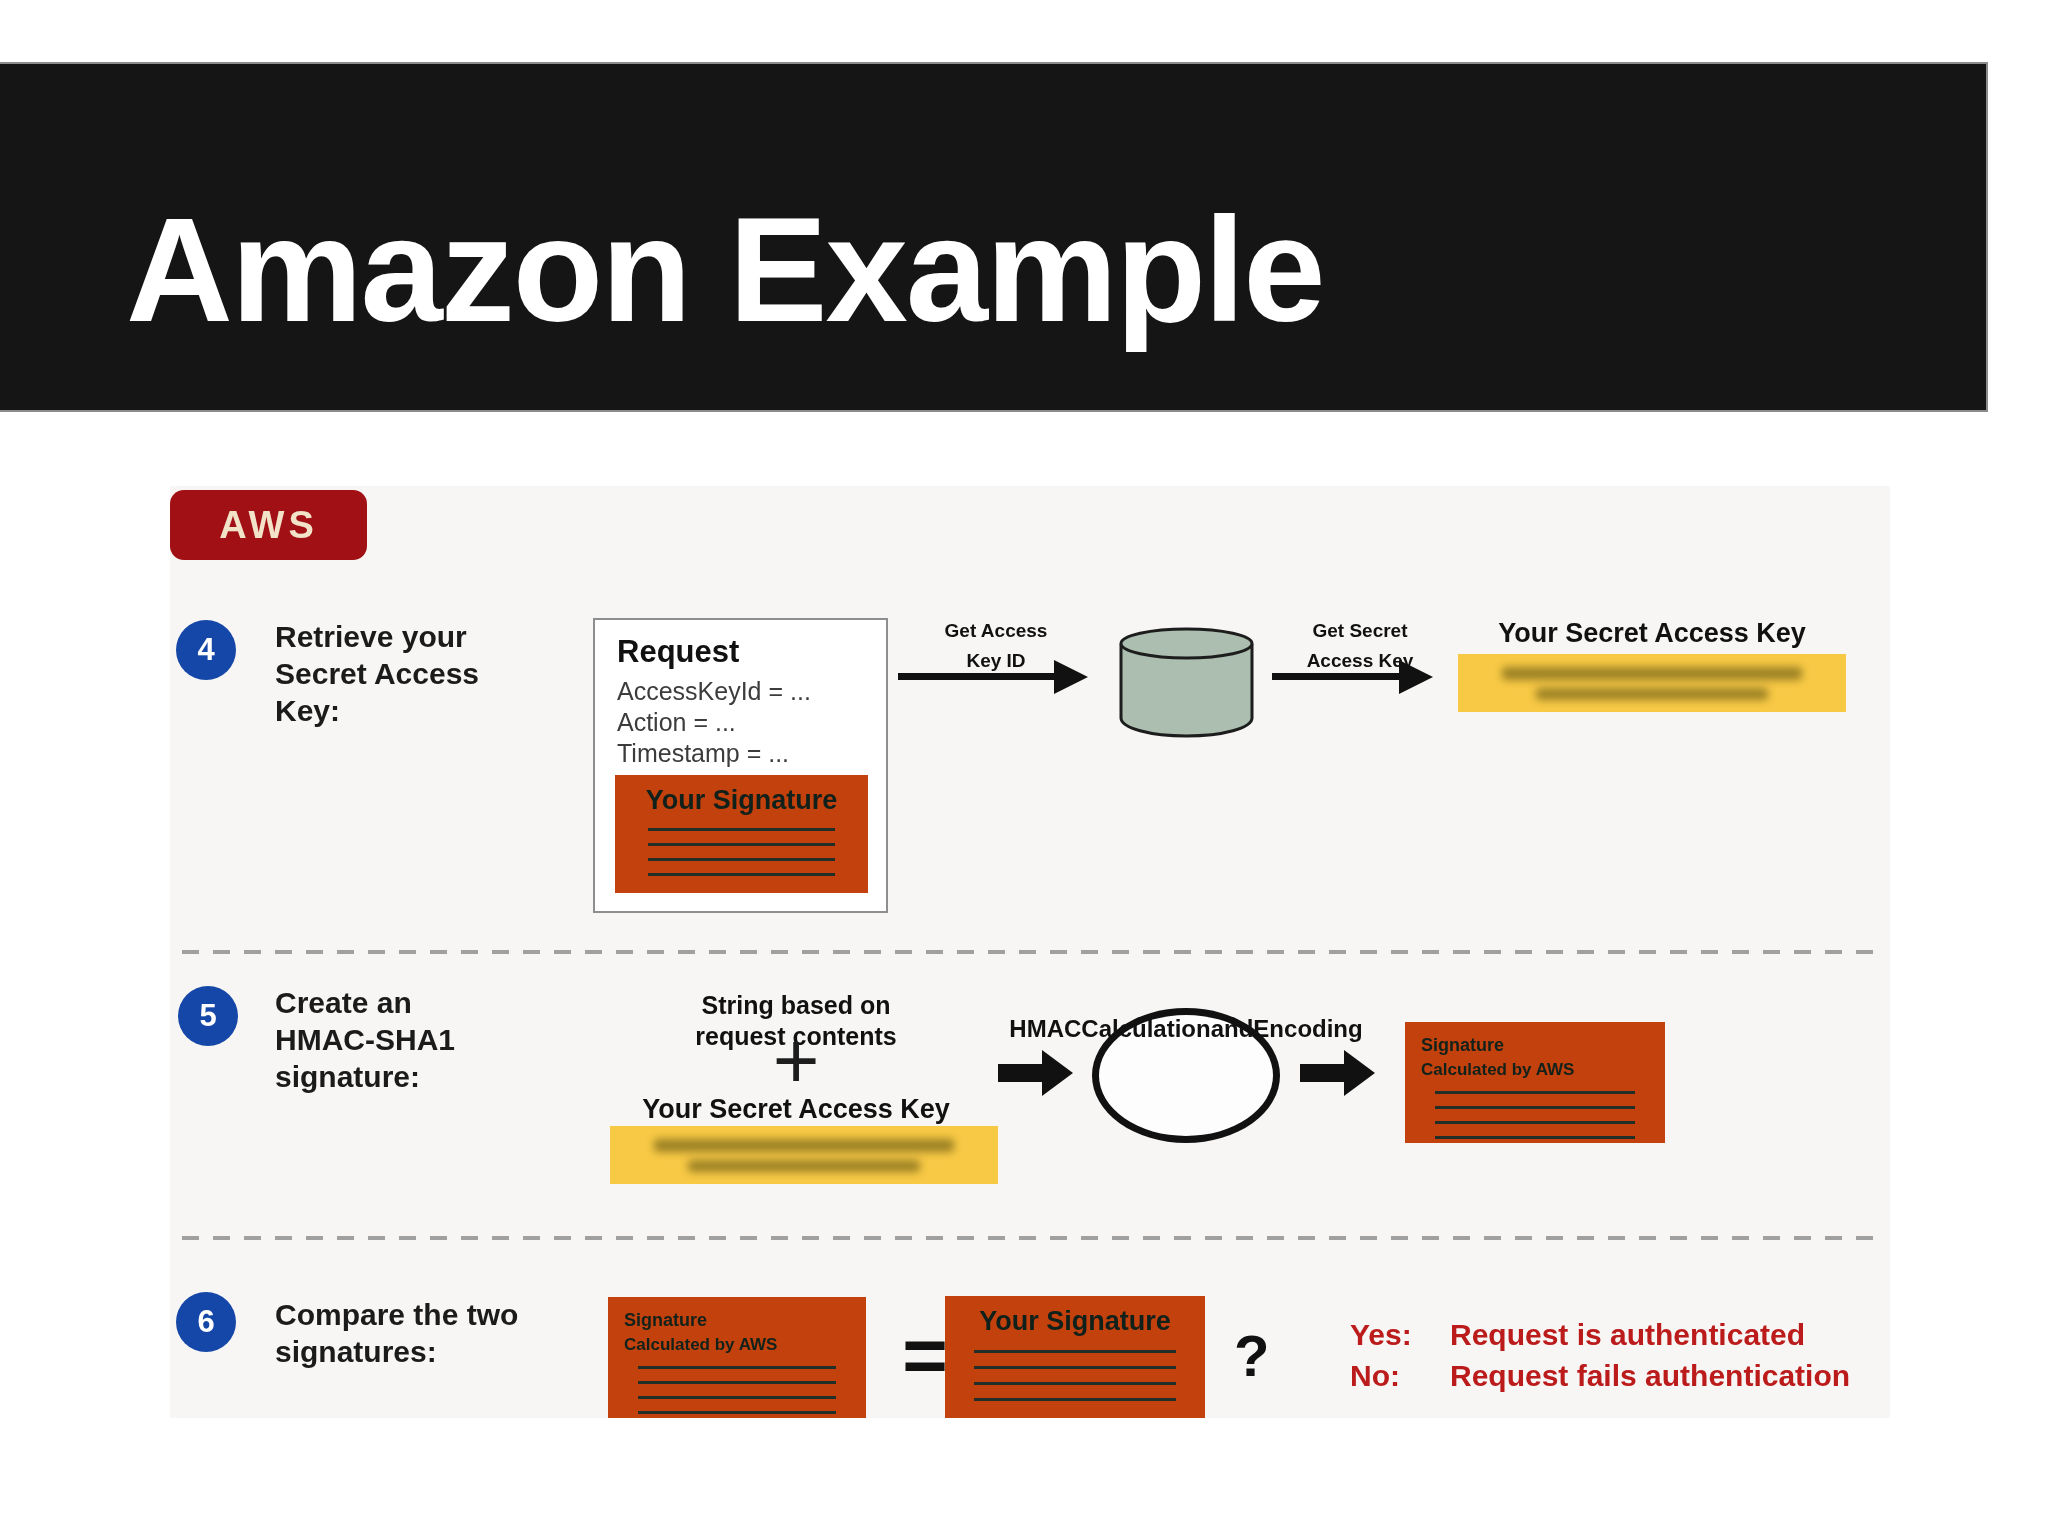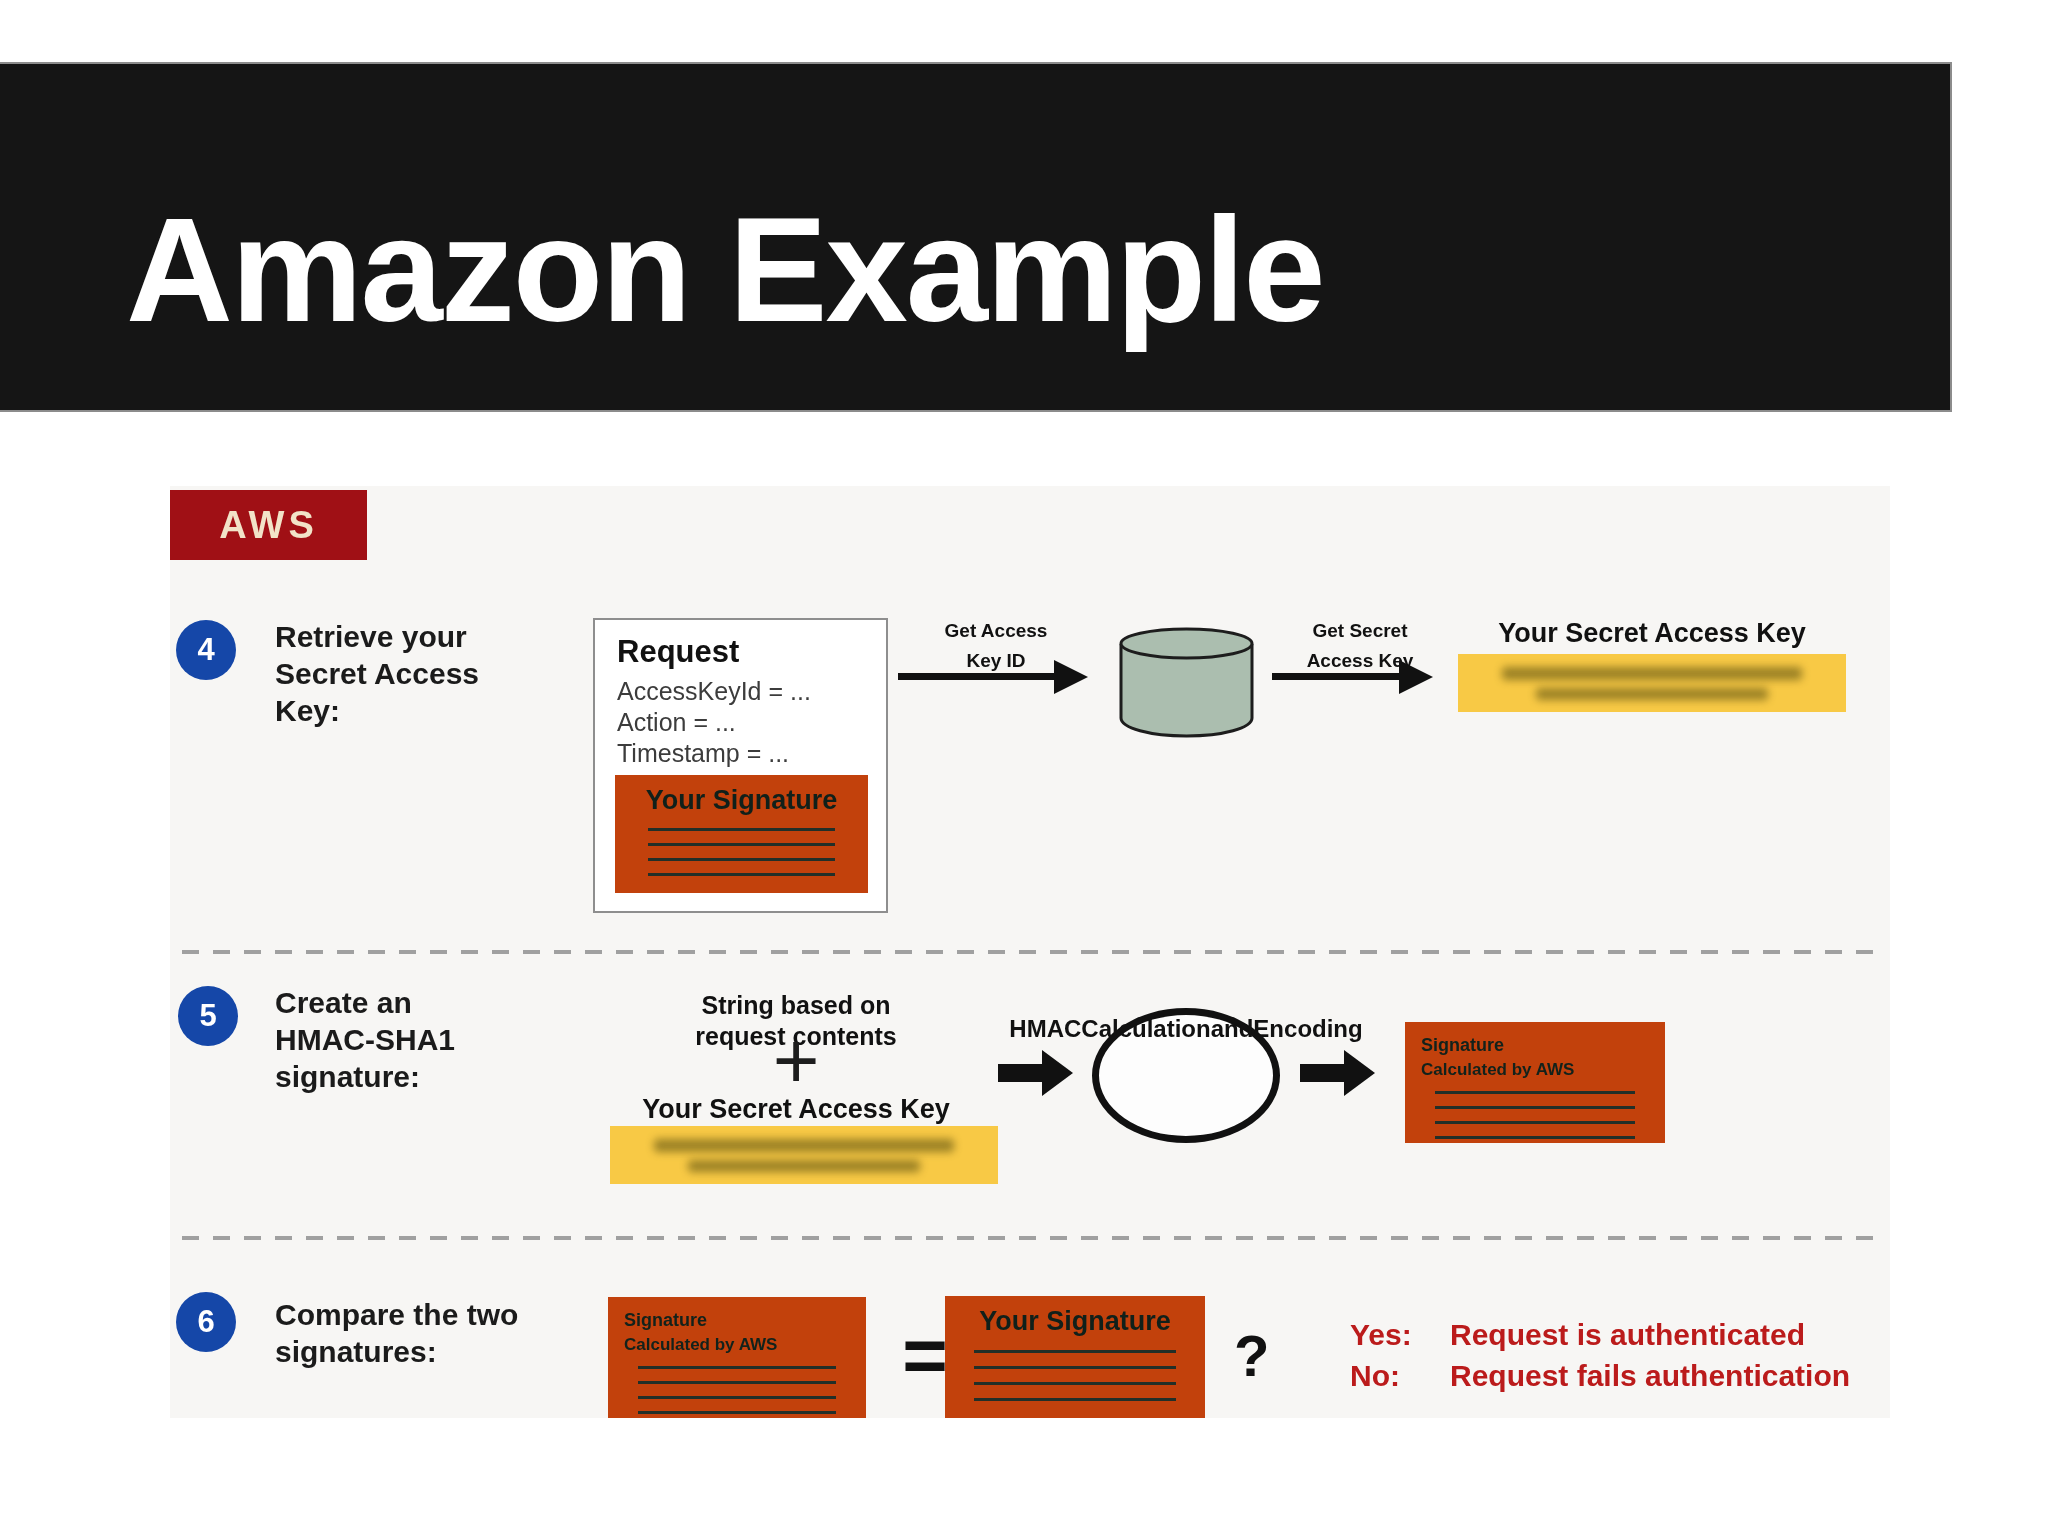--- a/index.html
+++ b/index.html
@@ -3,31 +3,31 @@
 <meta charset="utf-8">
 <style>
   html,body{margin:0;padding:0;background:#ffffff;}
   body{width:2048px;height:1536px;position:relative;overflow:hidden;
        font-family:"Liberation Sans", sans-serif;}
   .slide{position:absolute;inset:0;background:#ffffff;}
 
   
   .banner{position:absolute;left:0;top:62px;width:1950px;height:346px;
           background:#151515;border-top:2px solid #8c8c8c;
-          border-right:2px solid #8c8c8c;border-bottom:2px solid #8c8c8c;}
+          border-right:2px solid #8c8c8c;border-bottom:2px solid #8c8c8c;padding-left:36px;}
   .slide-title{position:absolute;left:126px;top:128px;color:#ffffff;
           font-size:148px;font-weight:bold;letter-spacing:-2px;line-height:1.05;
           white-space:nowrap;}
 
   
   .diagram-bg{position:absolute;left:170px;top:486px;width:1720px;height:932px;
           background:#f7f6f4;}
   .badge{position:absolute;left:170px;top:490px;width:197px;height:70px;
           background:#A01015;color:#F2E3C8;font-size:38px;font-weight:bold;
-          letter-spacing:4px;display:flex;align-items:center;justify-content:center;}
+          letter-spacing:4px;display:flex;align-items:center;justify-content:center;border-radius:14px;}
 
   .dash{position:absolute;height:4px;
         background:repeating-linear-gradient(90deg,#a0a0a0 0 17px,transparent 17px 31px);}
   .dash1{left:182px;top:950px;width:1696px;}
   .dash2{left:182px;top:1236px;width:1696px;}
 
   .step-circle{position:absolute;width:60px;height:60px;border-radius:50%;
         background:#1547A8;color:#ffffff;font-size:31px;font-weight:bold;
         display:flex;align-items:center;justify-content:center;}
   .step-label{position:absolute;font-size:30px;font-weight:bold;color:#1b1b1b;

